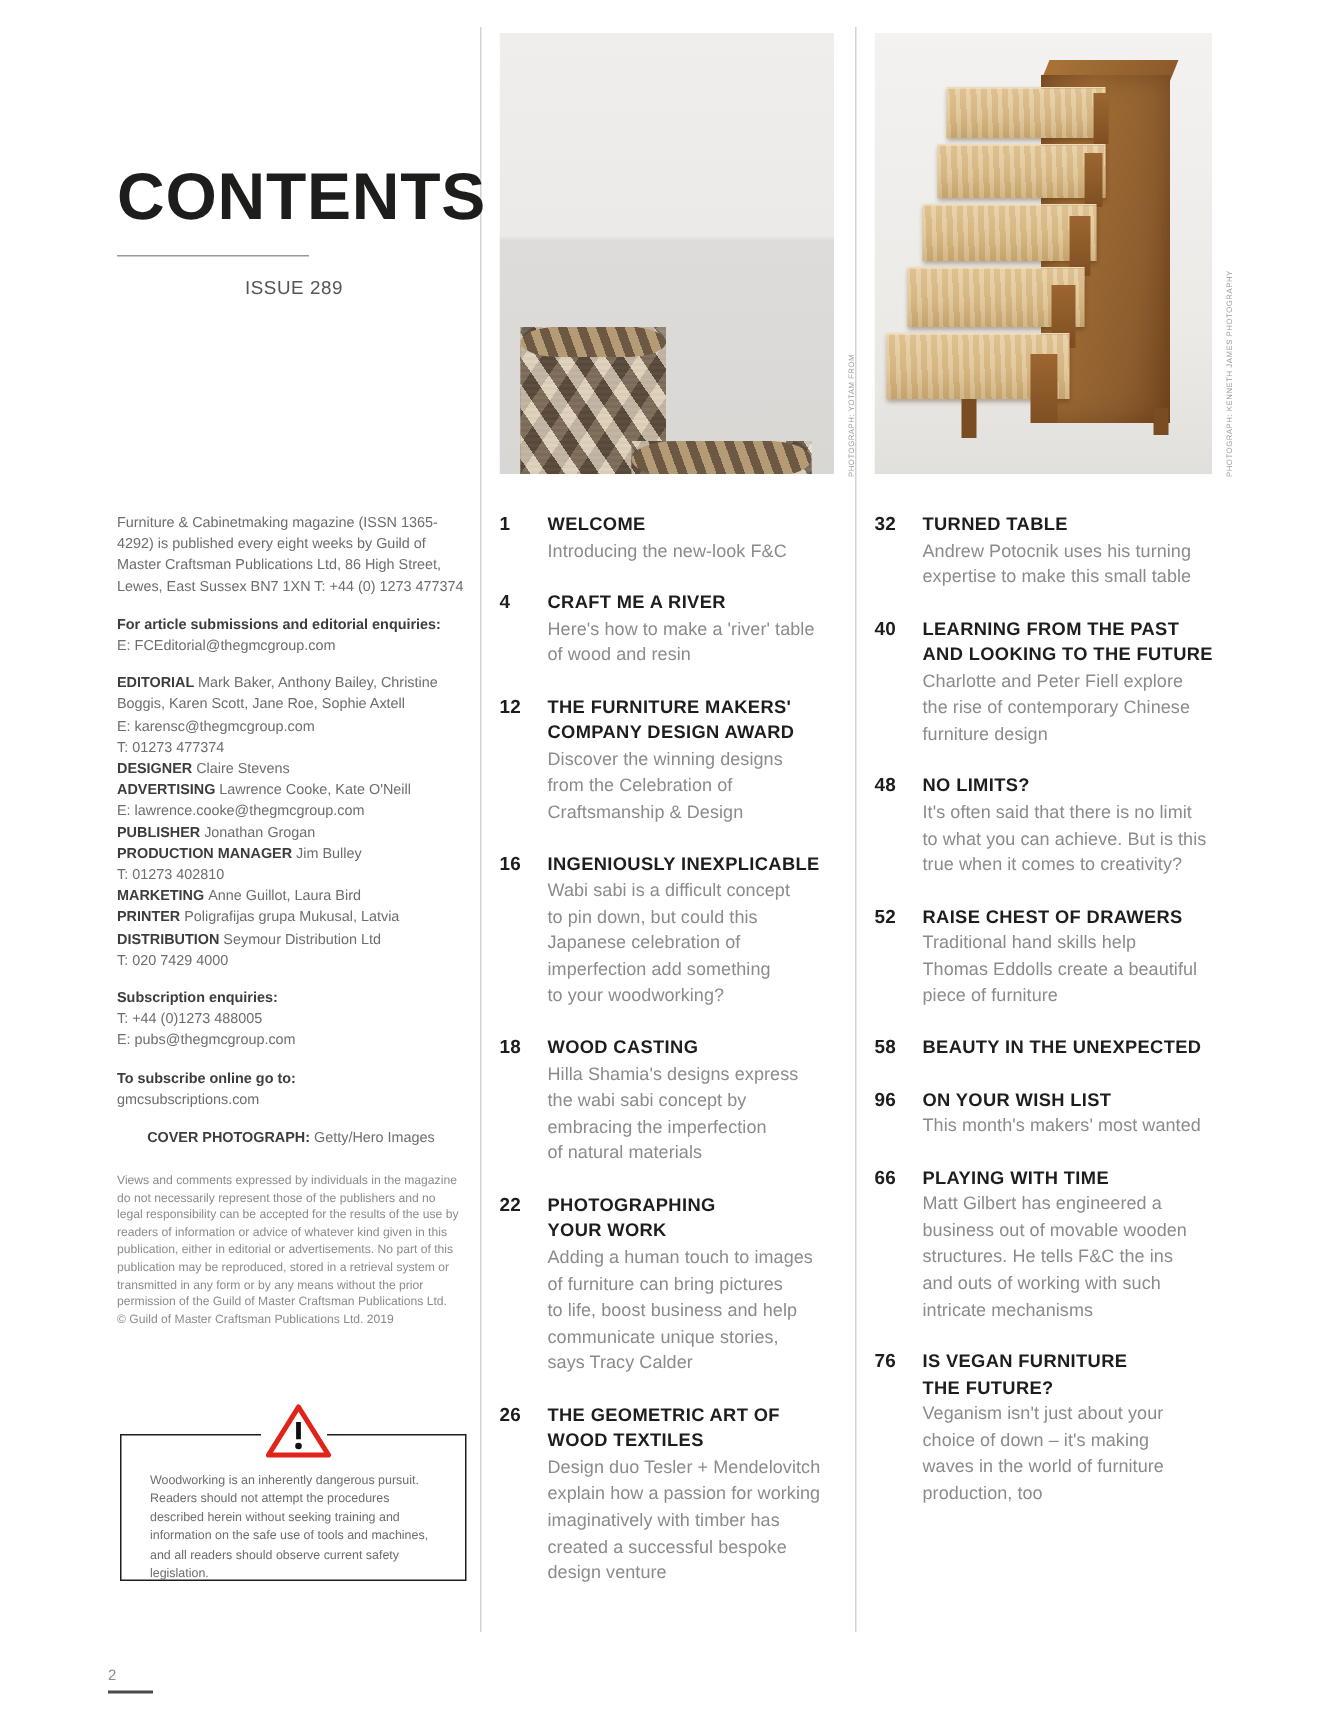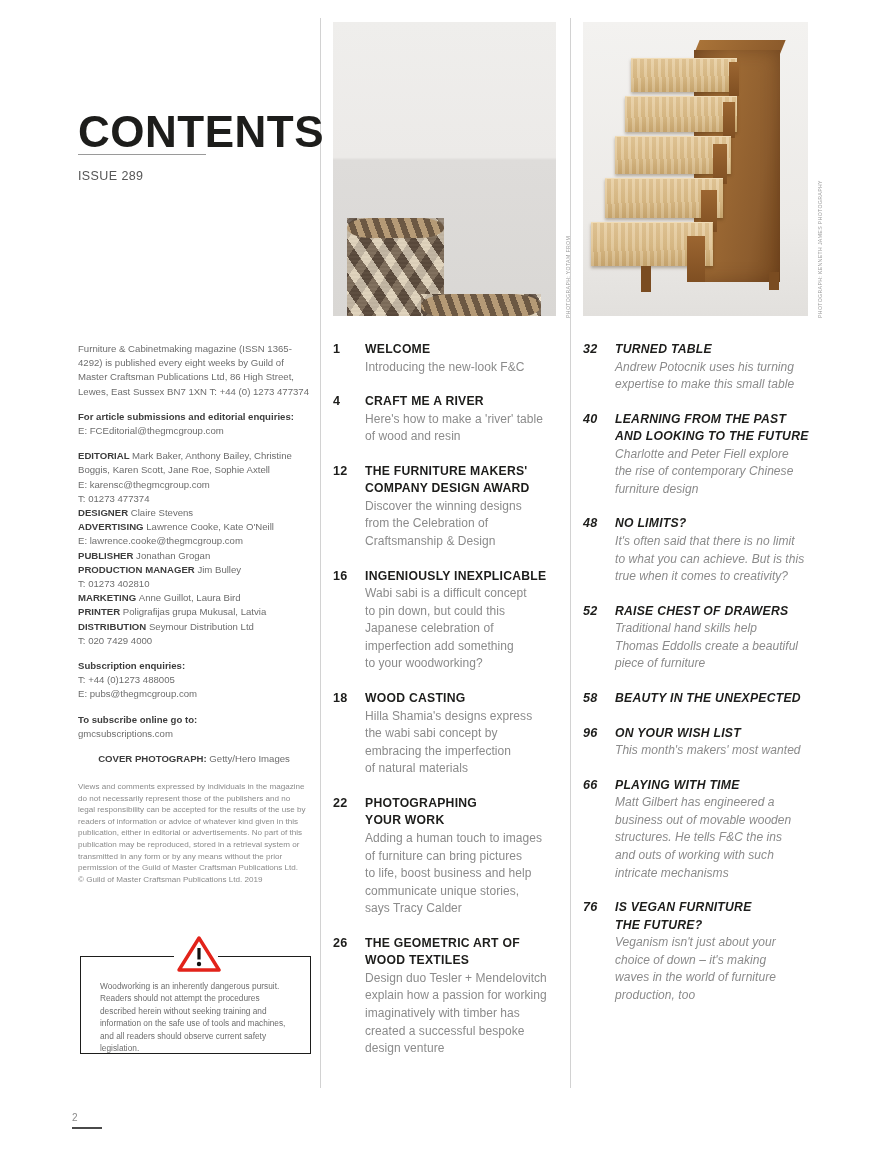--- a/index.html
+++ b/index.html
@@ -36,34 +36,36 @@
     top: 110px;
     width: 236px;
   }
 
   .contents-title {
     font-size: 44px;
     font-weight: 700;
     letter-spacing: 0.5px;
     color: #1d1d1b;
     line-height: 1;
+    margin-bottom: 16px;
   }
 
   .title-rule {
     width: 128px;
     height: 1px;
     background: #9a9a9a;
     margin-bottom: 14px;
   }
 
   .issue-line {
     font-size: 12.5px;
     letter-spacing: 0.4px;
     color: #555555;
     margin-bottom: 4px;
+    text-align: center;
   }
 
   
   .imprint {
     position: absolute;
     left: 78px;
     top: 342px;
     width: 232px;
     font-size: 9.6px;
     line-height: 14.2px;
@@ -251,21 +253,21 @@
     background: #7a4c21;
   }
 
   
   .toc-col {
     position: absolute;
     top: 341px;
     width: 232px;
   }
   .toc-mid { left: 333px; }
-  .toc-right { left: 583px; font-style: italic; }
+  .toc-right { left: 583px; }
 
   .toc-entry {
     position: relative;
     display: flex;
     margin-bottom: 17px;
   }
   .toc-page {
     flex: 0 0 32px;
     font-size: 12.6px;
     font-weight: 700;

